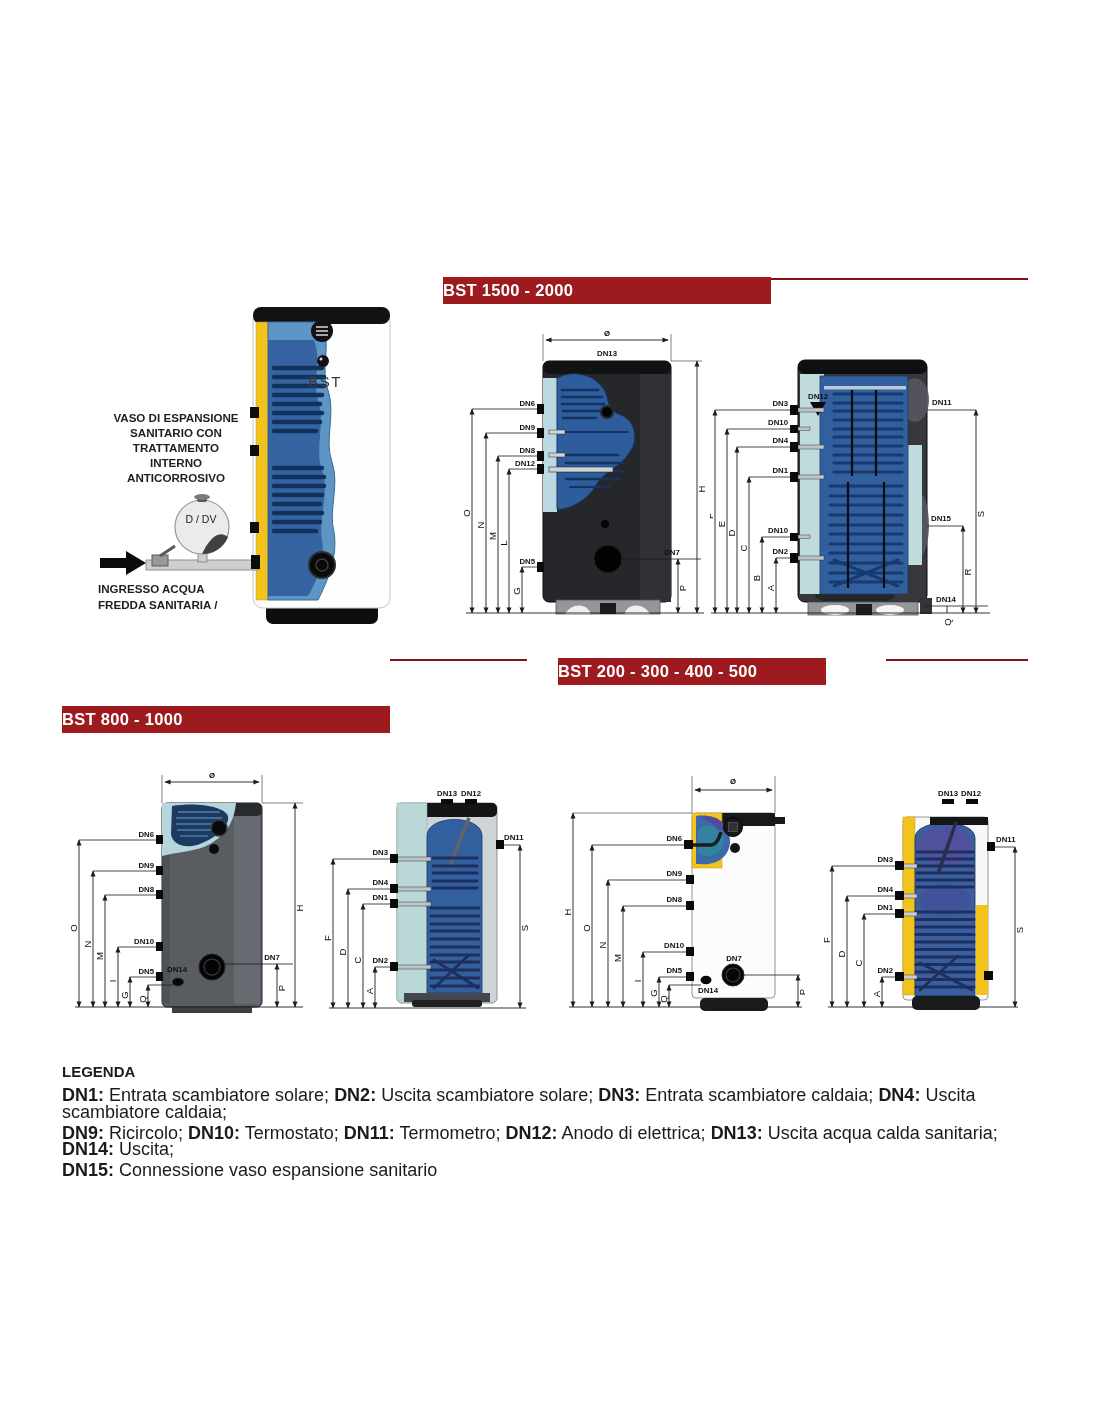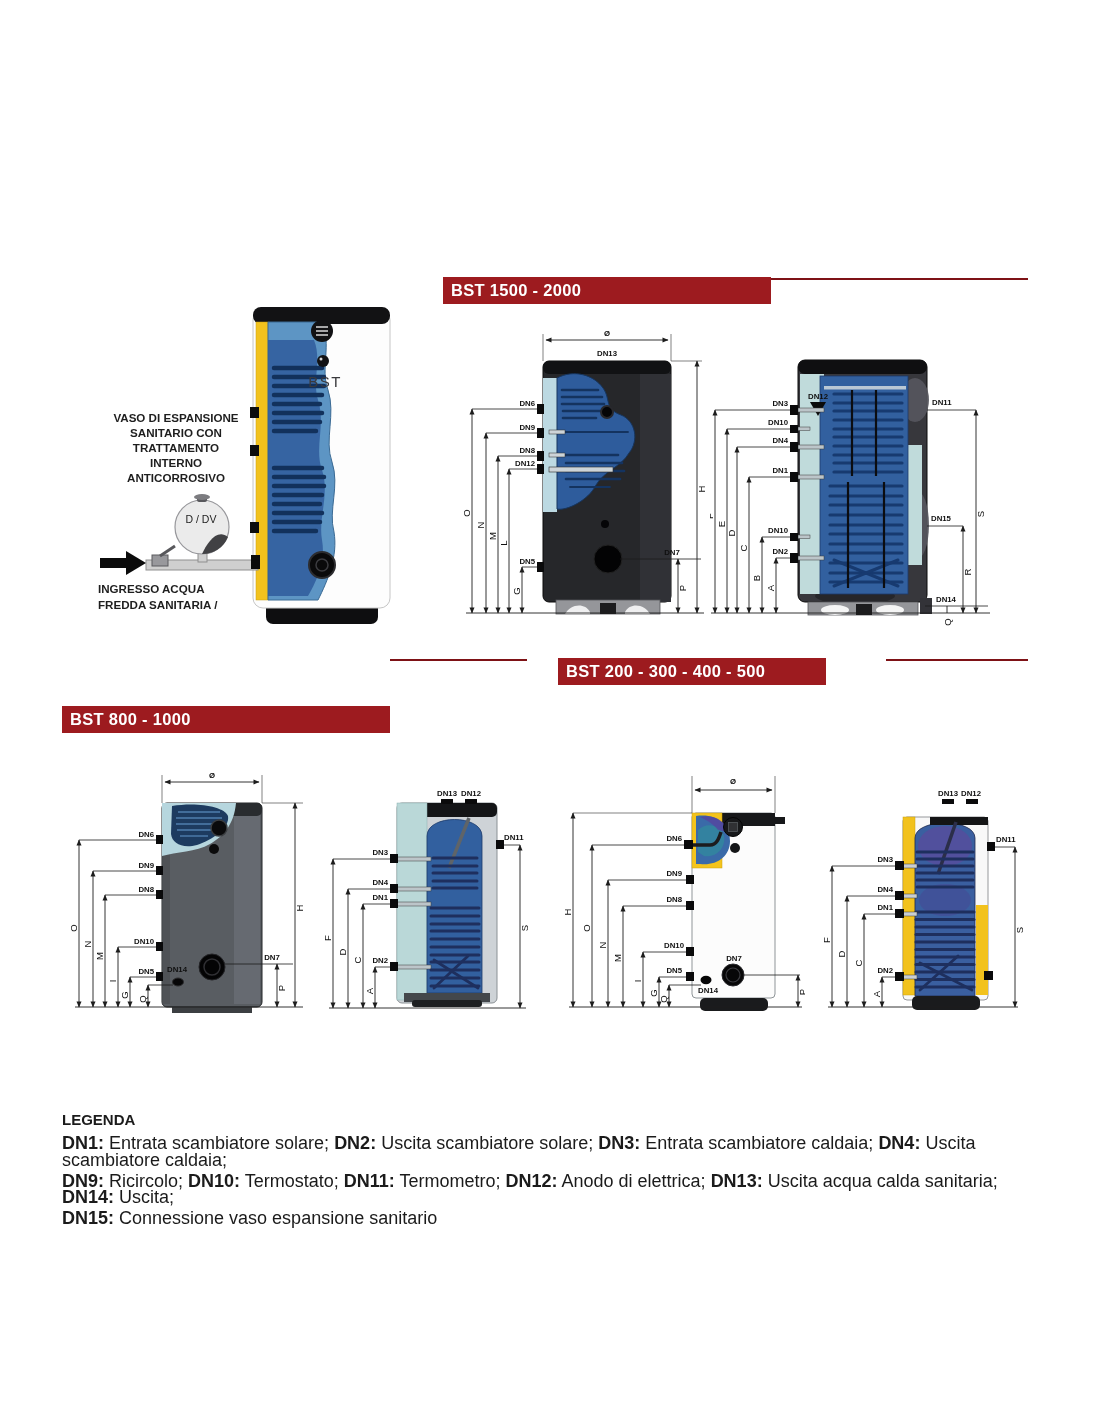--- a/index.html
+++ b/index.html
@@ -1,32 +1,32 @@
 <!DOCTYPE html>
 <html><head>
 <meta charset="utf-8">
 <style>
   html,body{margin:0;padding:0;background:#fff;}
   .page{position:relative;width:1100px;height:1422px;background:#ffffff;overflow:hidden;
         font-family:"Liberation Sans",sans-serif;}
   .bar{position:absolute;height:27px;background:#9D1B1F;color:#fff;font-weight:bold;
-       font-size:16.5px;line-height:26px;padding-left:8px;box-sizing:border-box;letter-spacing:.3px;}
+       font-size:16.5px;line-height:26px;box-sizing:border-box;letter-spacing:.3px;}
   .rule{position:absolute;height:2px;background:#7E1216;}
   .diagram{position:absolute;}
   svg text{font-family:"Liberation Sans",sans-serif;}
   .pl{font-size:7.8px;font-weight:bold;fill:#101010;}
   .dl{font-size:9.5px;fill:#101010;}
   .note{font-size:11.6px;font-weight:bold;fill:#1e1e1e;}
   .dim,.dima{stroke:#1d1d1d;stroke-width:.9;fill:none;}
   .leader{stroke:#1d1d1d;stroke-width:.8;fill:none;}
   .thin{stroke:#4a4a4a;stroke-width:.7;fill:none;}
   .coil{stroke:#173a70;stroke-width:3.2;stroke-linecap:round;fill:none;}
   .coil2{stroke:#1e2f5e;stroke-width:3;stroke-linecap:round;fill:none;}
   .coilsm{stroke:#14335f;stroke-width:2.6;stroke-linecap:round;fill:none;}
-  .legend{position:absolute;color:#1b1b1b;margin-top:48px;}
+  .legend{position:absolute;color:#1b1b1b;}
   .legend-title{font-size:15px;font-weight:bold;margin:0 0 7px 0;}
   .lline{margin:0 0 4.5px 0;font-size:18px;line-height:16.5px;}
   .lline b{font-weight:bold;}
 </style>
 </head>
 <body>
 
 <div class="page">
 
   <div class="bar" style="left:443px;top:277px;width:328px;">

